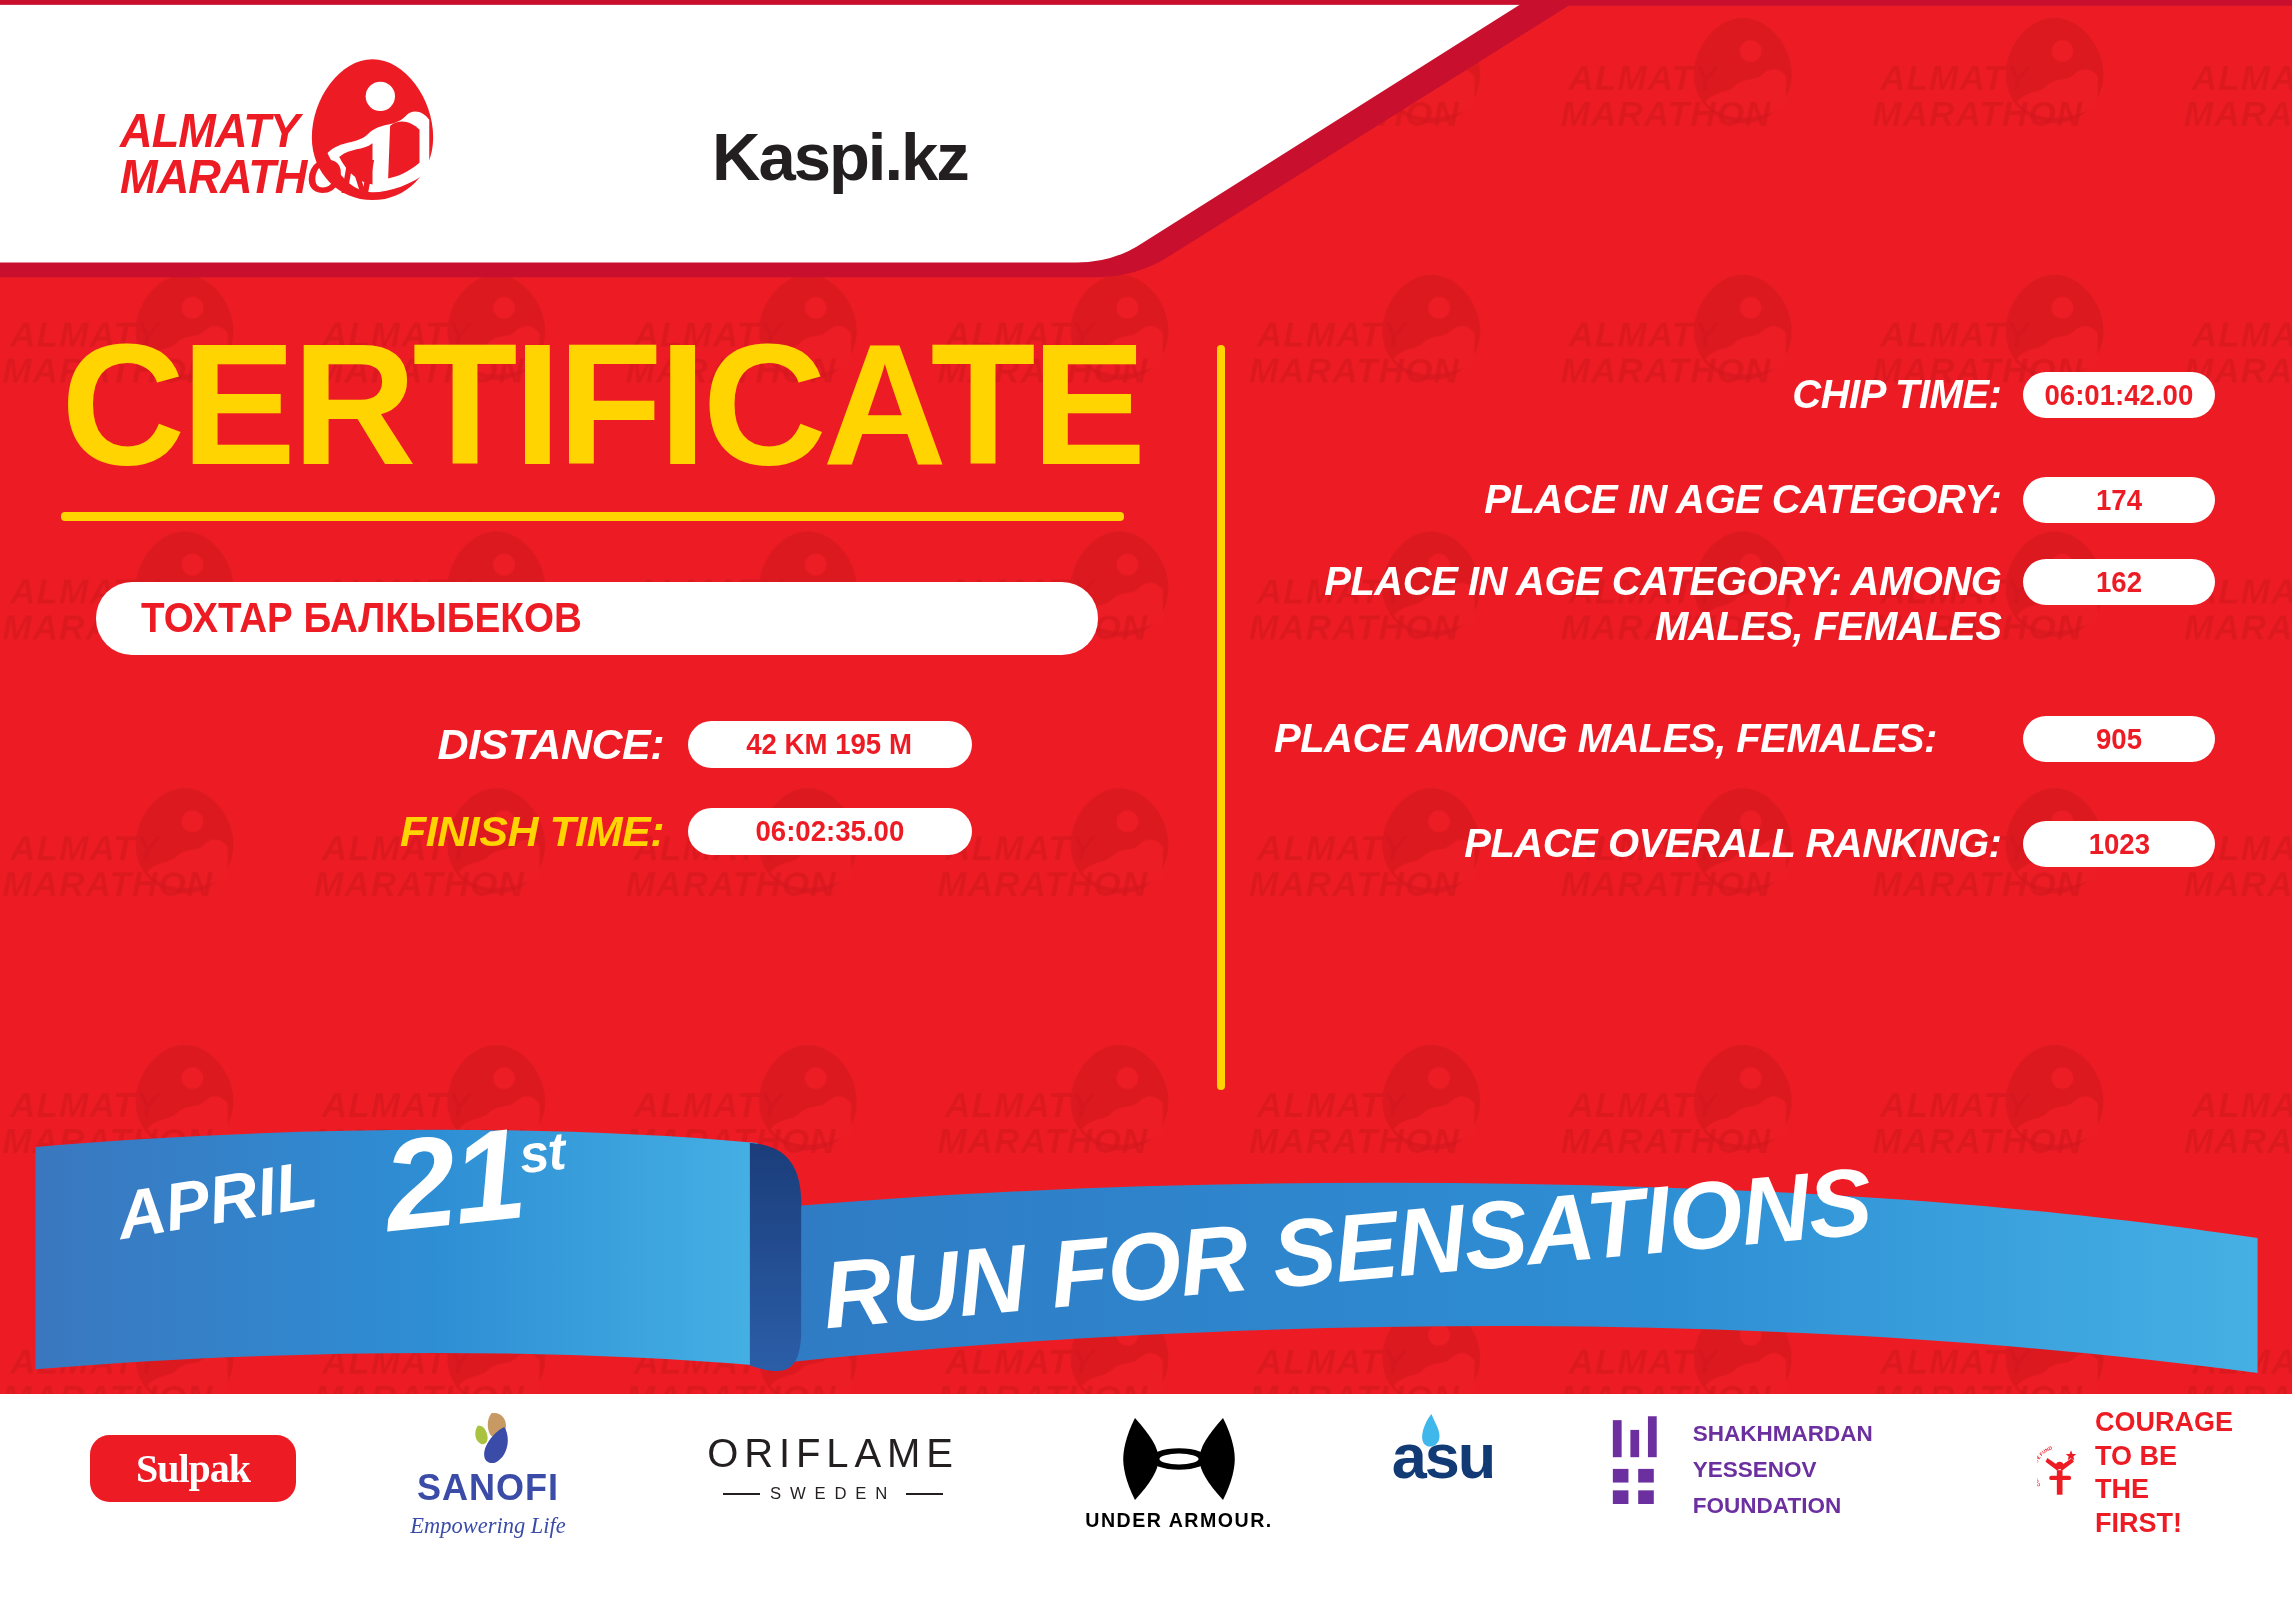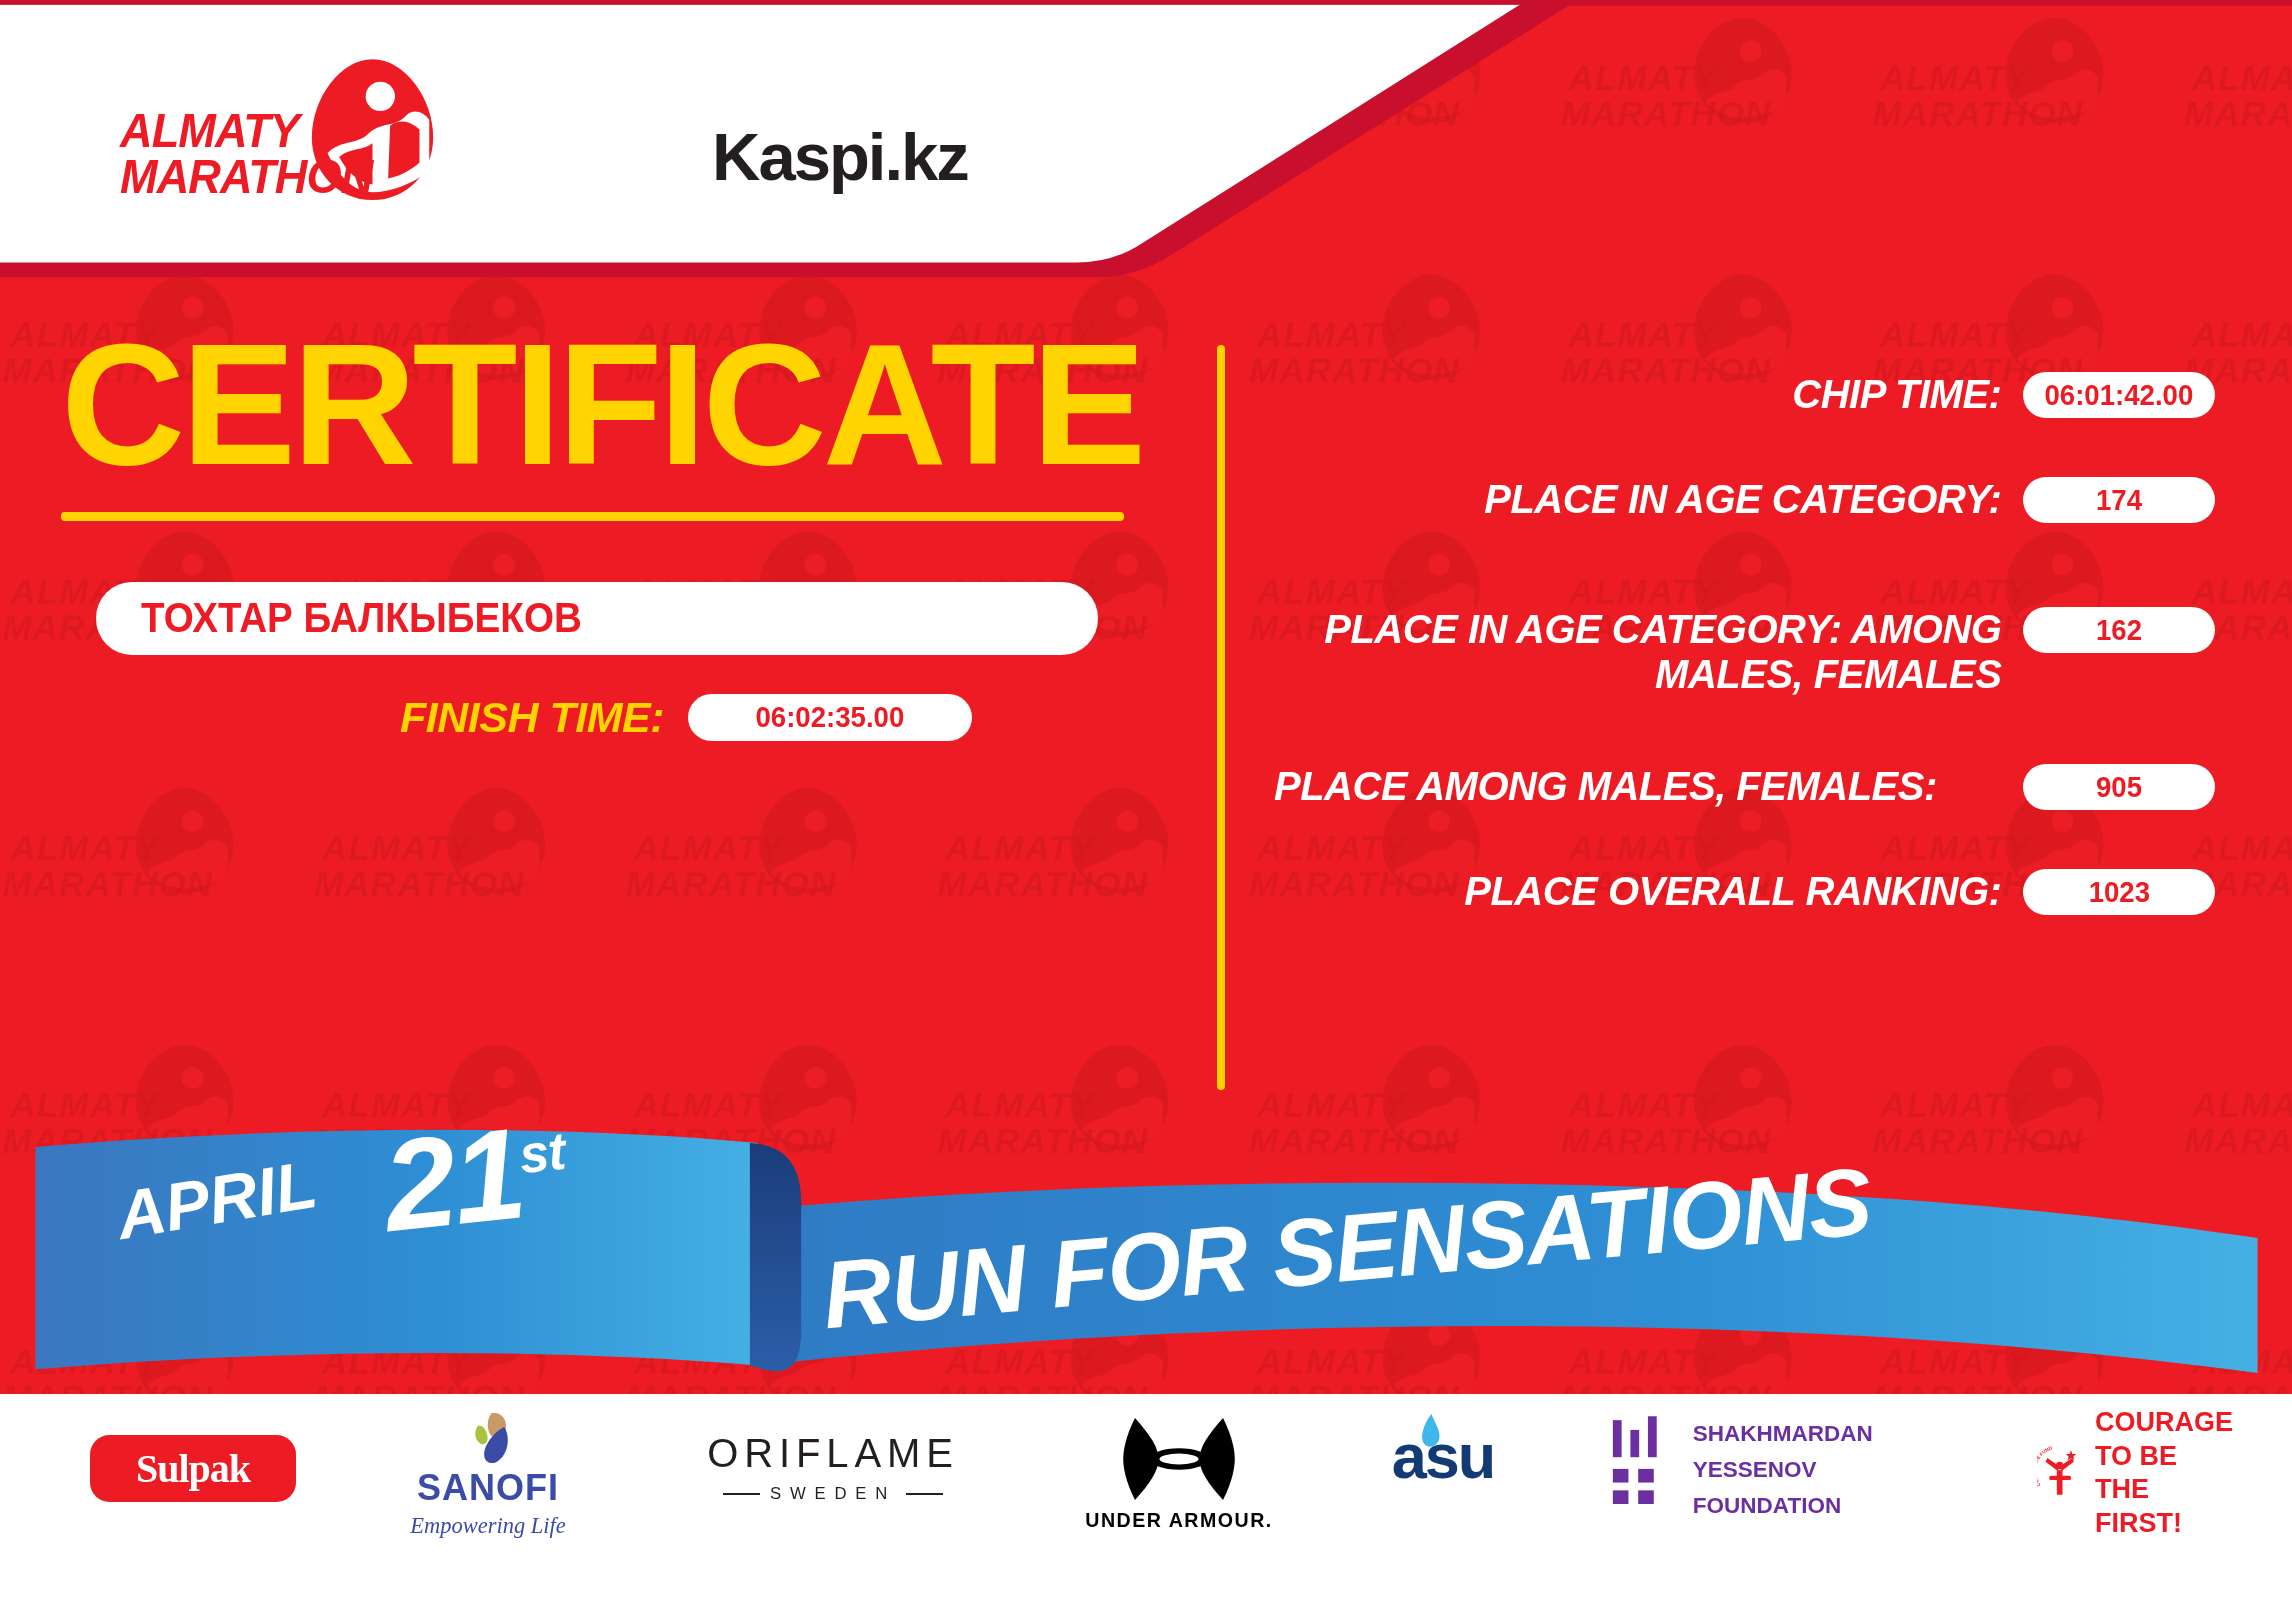--- a/index.html
+++ b/index.html
@@ -92,21 +92,21 @@
   .rrow .rlbl.align-right { text-align:right; }
   .rrow .rpill {
     flex:0 0 auto; margin-left:21.6px; width:192px; height:46px; background:#fff;
     border-radius:23.5px; display:flex; align-items:center; justify-content:center;
   }
   .rrow .rpill span {
     font-size:30px; font-weight:bold; color:#ED1C24;
     font-family:"Liberation Sans", sans-serif; transform:scaleX(0.92);
   }
   .rrow.r1 { margin-bottom:59px; }
-  .rrow.r2 { margin-bottom:84px; }
+  .rrow.r2 { margin-bottom:36px; }
   .rrow.r3 { margin-bottom:67px; }
   .rrow.r4 { margin-bottom:59px; }
 
   
   .ribbon { position:absolute; left:0; top:1088px; width:2293px; height:323px; z-index:7; }
   .ribbon-txt { position:absolute; z-index:9; pointer-events:none; }
   .april {
     left:116px; top:1161px; color:#fff; font-weight:bold; font-style:italic;
     font-size:67px; letter-spacing:0px; transform:rotate(-9.5deg);
     font-family:"Liberation Sans", sans-serif;
@@ -229,20 +229,26 @@
   </div>
 
   <div class="left-col">
     <div class="cert-title">CERTIFICATE</div>
     <div class="title-rule"></div>
 
     <div class="name-pill">
       <span>ТОХТАР БАЛКЫБЕКОВ</span>
     </div>
 
+    <div class="lrow distance">
+      <div class="lbl">DISTANCE:</div>
+      <div class="valpill">
+        <span>42 KM 195 M</span>
+      </div>
+    </div>
 
     <div class="lrow finish">
       <div class="lbl">FINISH TIME:</div>
       <div class="valpill">
         <span>06:02:35.00</span>
       </div>
     </div>
   </div>
 
   <div class="divider"></div>

